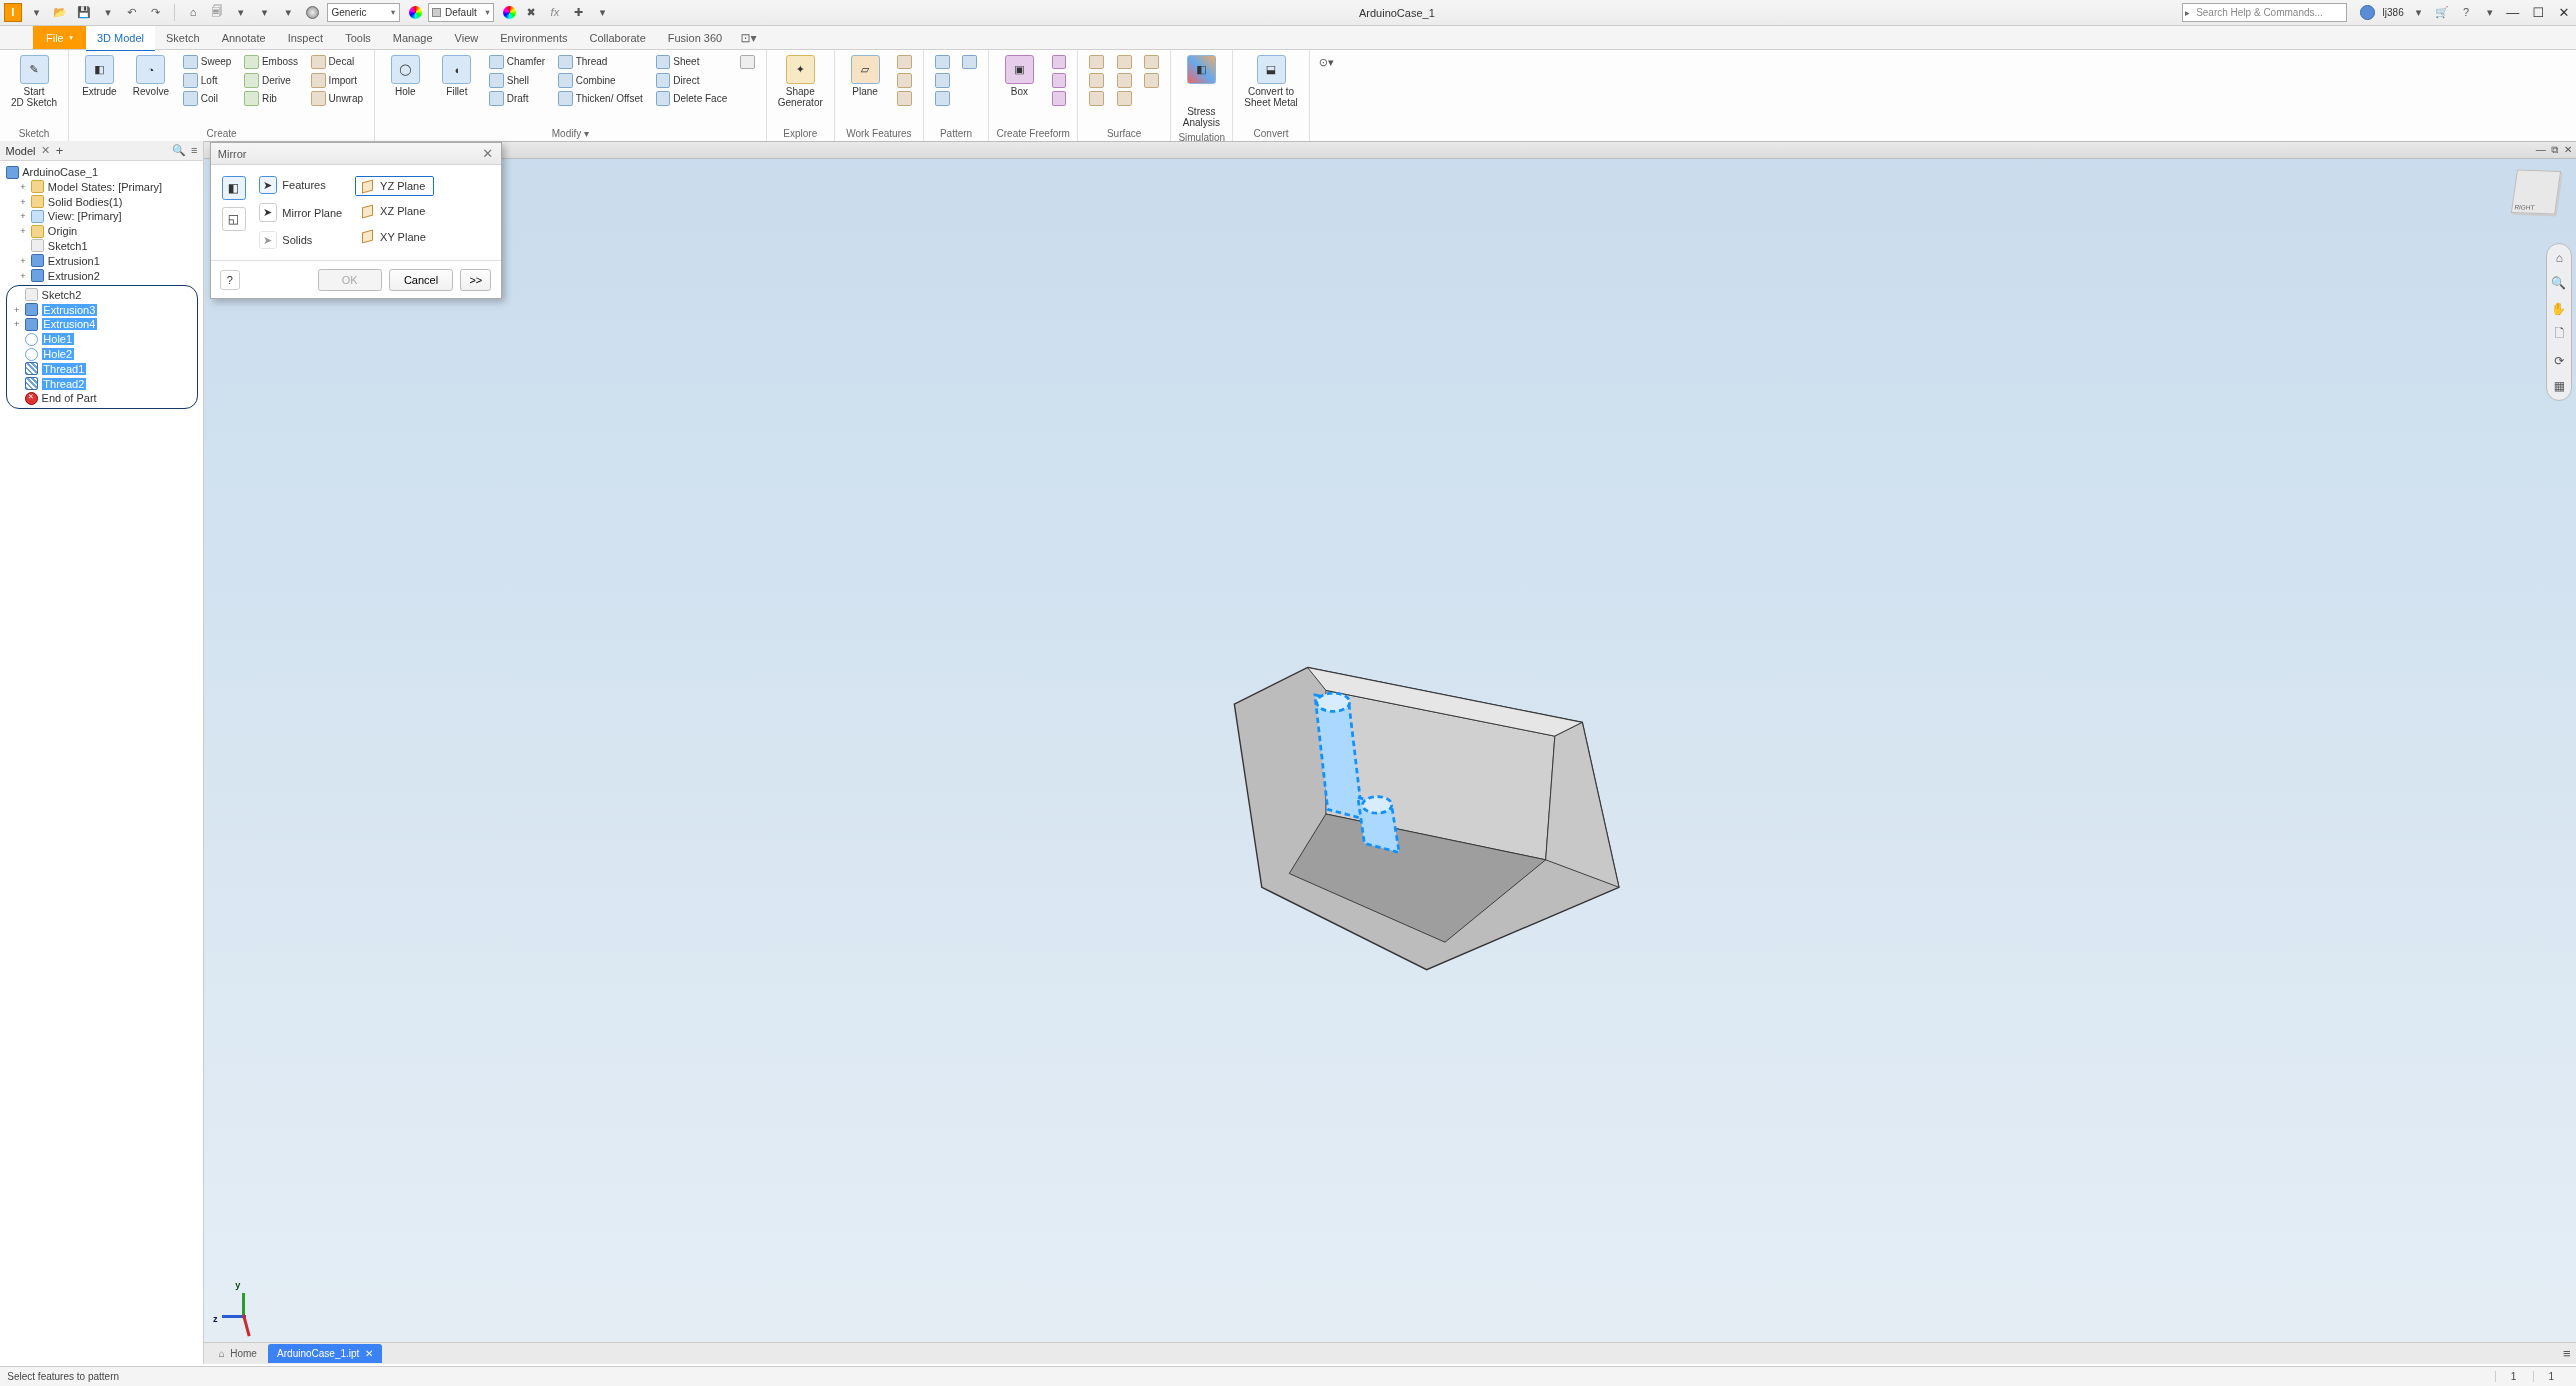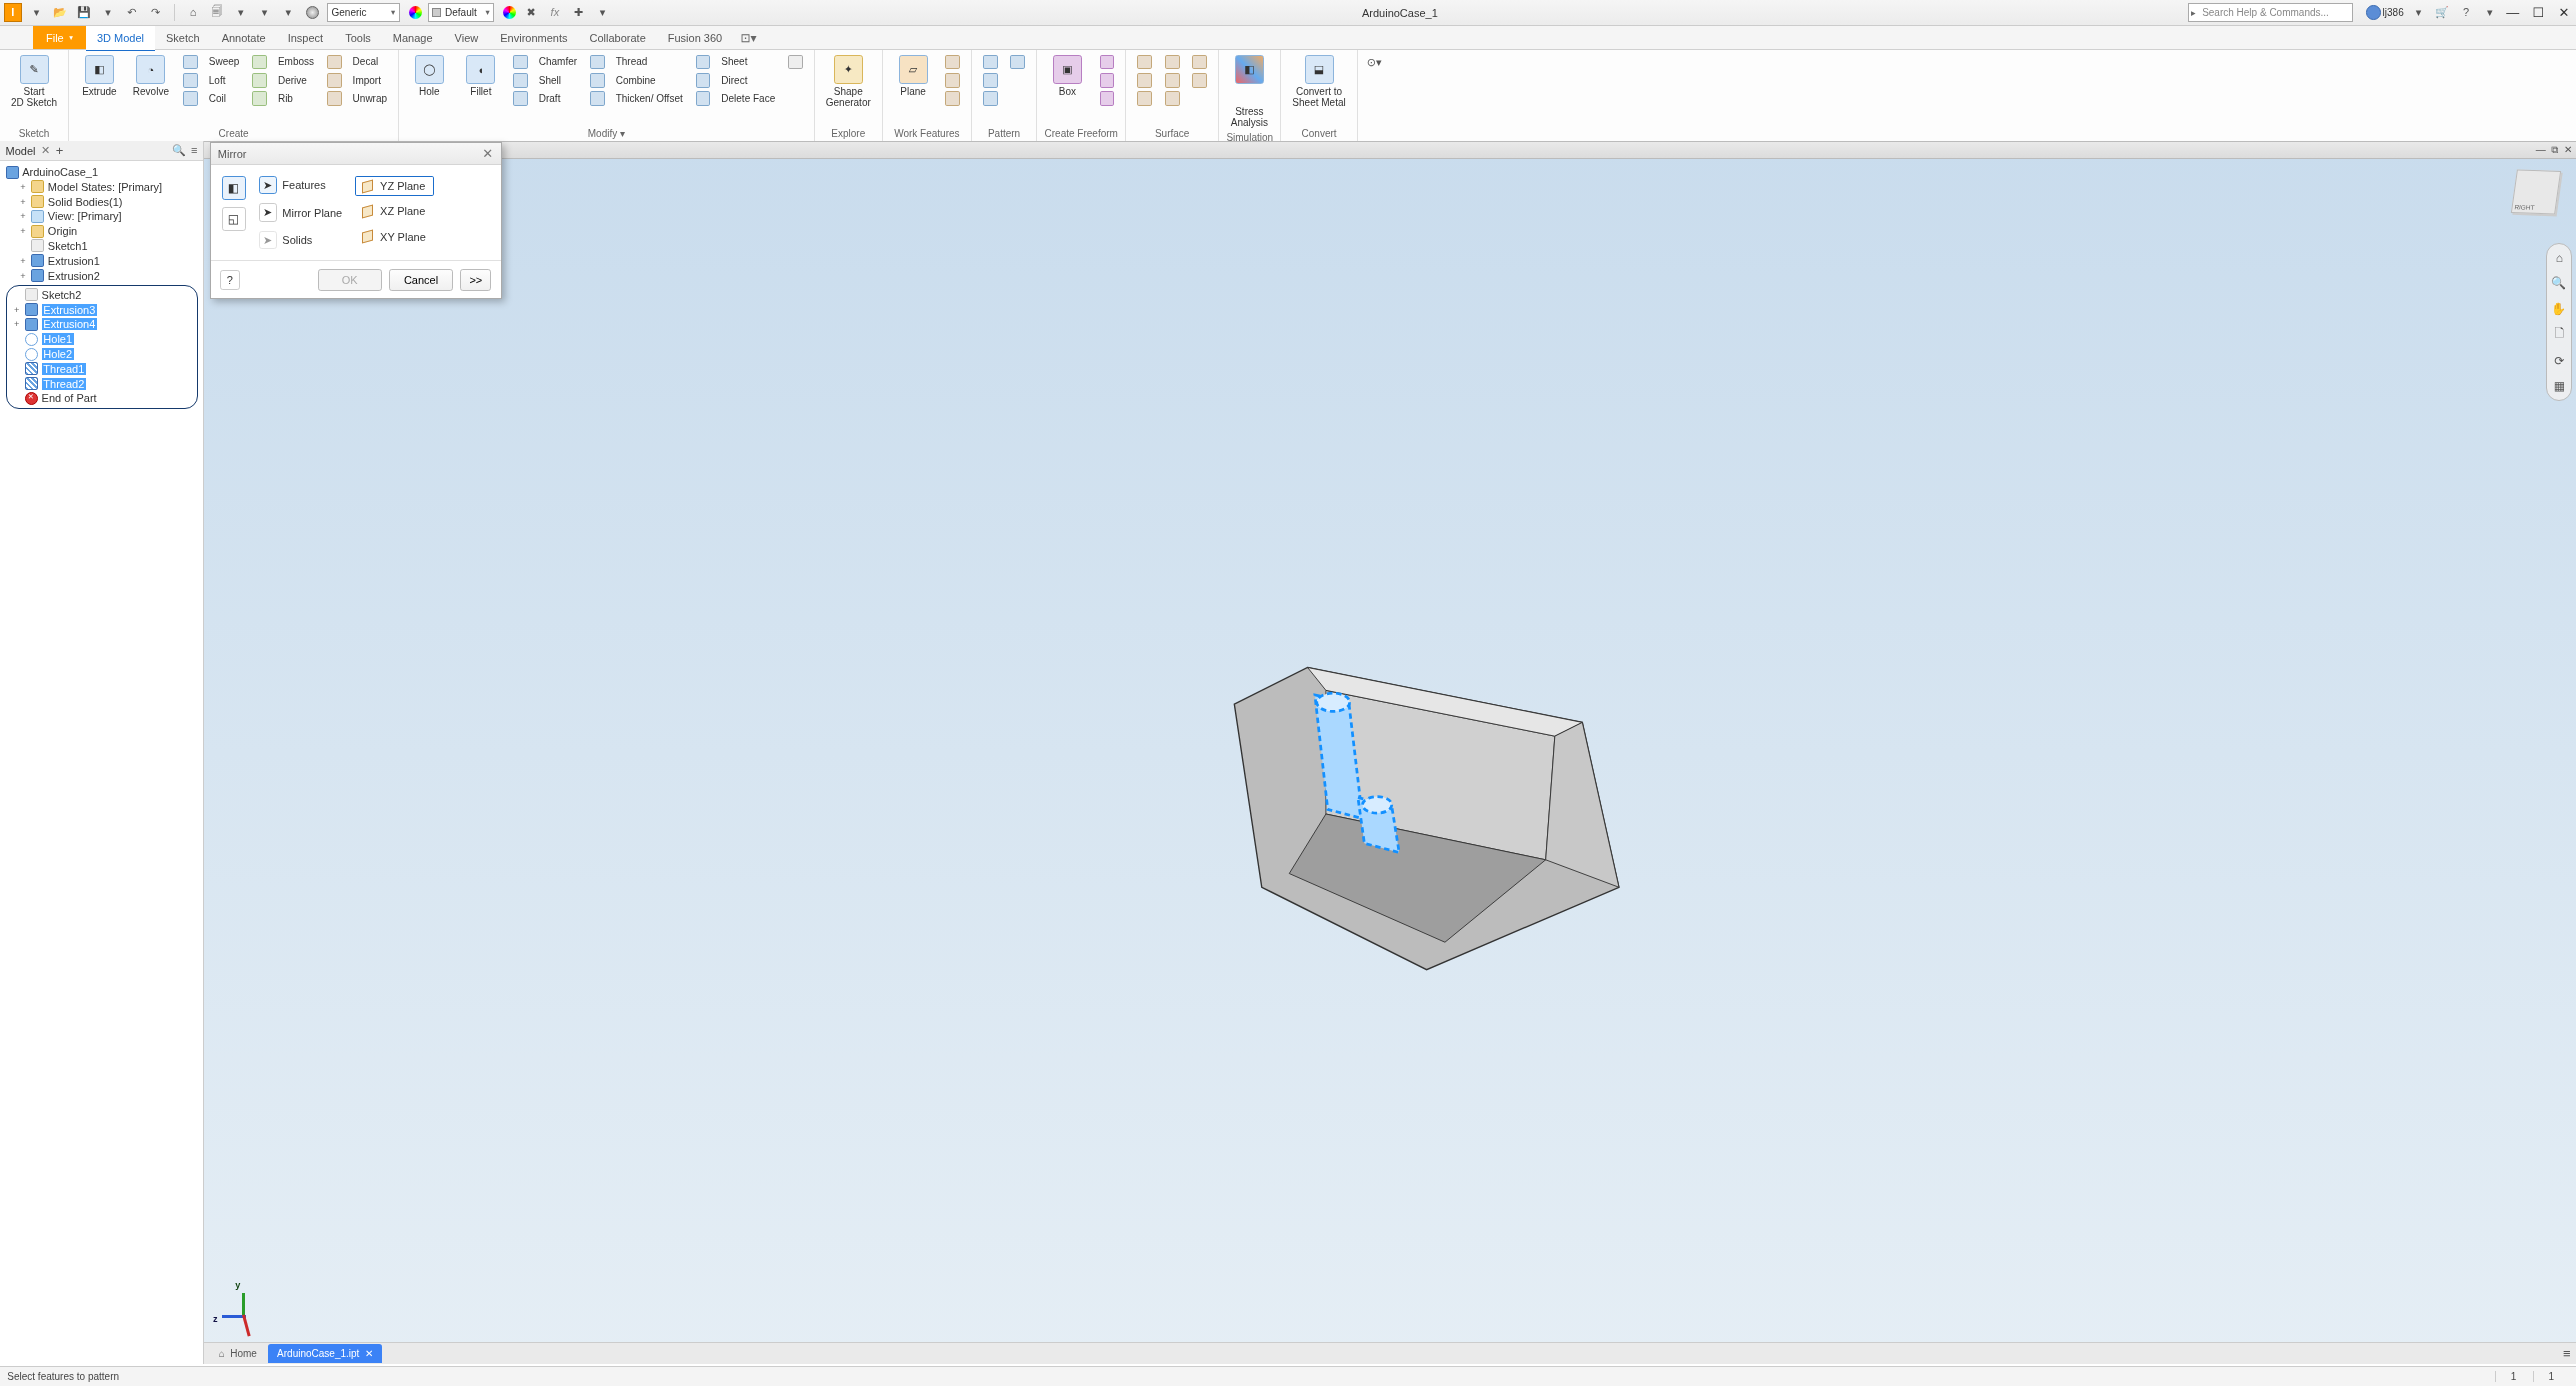--- a/index.html
+++ b/index.html
@@ -9,21 +9,21 @@
 .titlebar { height: 26px; background: linear-gradient(#f5f5f5,#ececec); border-bottom: 0.9px solid #ccc; display: flex; align-items: center; padding: 0 3.7px; gap: 5.5px; }
 .titlebar .app-icon { width: 18.3px; height: 18.3px; background: #ff9a00; display: flex; align-items: center; justify-content: center; color: #fff; font-weight: bold; font-size: 11px; border: 0.9px solid #c77700;}
 .tb-btn { width: 18.3px; height: 18.3px; display: flex; align-items: center; justify-content: center; color: #555; cursor: pointer; }
 .tb-sep { width: 0.9px; height: 16.5px; background: #ccc; margin: 0 3.7px; }
 .tb-combo { height: 18.3px; border: 0.9px solid #aaa; background: #fff; padding: 0 16.5px 0 3.7px; display: flex; align-items: center; font-size: 10px; position: relative; min-width: 73px;}
 .tb-combo::after { content: "▾"; position: absolute; right: 3.7px; font-size: 8.3px; color: #666;}
 .tb-color-ball { width: 13px; height: 13px; border-radius: 50%; background: conic-gradient(red,yellow,lime,cyan,blue,magenta,red); margin-left: 3.7px;}
 .title-text { flex: 0 0 auto; margin: 0 27.5px; font-size: 11px; color: #333; }
 .search-box { flex: 0 0 165px; height: 18.3px; border: 0.9px solid #aaa; background: #fff; display: flex; align-items: center; font-size: 10px; color: #888; position: relative; padding-left: 13px;}
 .search-box::before { content: "▸"; position: absolute; left: 1.8px; color: #666; font-size: 9.2px;}
-.user-chip { display: flex; align-items: center; gap: 2px; margin-left: 7.3px; font-size: 10px; }
+.user-chip { display: flex; align-items: center; gap: 8px; margin-left: 7.3px; font-size: 10px; }
 .user-chip .avatar { width: 14.7px; height: 14.7px; border-radius: 50%; background: #5b8dd6; border: 0.9px solid #3a6ab0; }
 .titlebar .spacer { flex: 1; }
 .win-controls { display: flex; gap: 9.2px; margin-left: auto; }
 .win-controls span { width: 16.5px; text-align: center; cursor: pointer; font-size: 13px; color: #333;}
 
 
 .ribbon-tabs { height: 24px; background: #f5f5f5; border-bottom: 0.9px solid #d0d0d0; display: flex; align-items: stretch; }
 .file-tab { background: #ff9a00; color: #fff; padding: 0 13px; display: flex; align-items: center; font-size: 11px; cursor: pointer; position: relative; margin-left: 33px;}
 .file-tab::after{content:"▾"; font-size:7.3px; margin-left:5.5px;}
 .rtab { padding: 12px 11px; display: flex; align-items: center; color: #555; cursor: pointer; font-size: 11px; border-bottom: 1.8px solid transparent;}
@@ -32,21 +32,21 @@
 
 
 .ribbon { height: 92px; background: #fdfdfd; border-bottom: 0.9px solid #c8c8c8; display: flex; }
 .rgroup { border-right: 0.9px solid #e0e0e0; padding: 3.7px 7.3px 1.8px; display: flex; flex-direction: column; }
 .rgroup .content { flex: 1; display: flex; gap: 5.5px; align-items: flex-start; }
 .rgroup .label { text-align: center; font-size: 10px; color: #666; padding-top: 1.8px; position: relative;}
 .rbig { display: flex; flex-direction: column; align-items: center; gap: 1.8px; cursor: pointer; padding: 1.8px 3.7px; min-width: 46px;}
 .rbig .ico { width: 29px; height: 29px; background: #d9e8f7; border: 0.9px solid #8cb4dc; border-radius: 2.8px; display:flex; align-items:center; justify-content:center;}
 .rbig .lbl { font-size: 10px; color: #333; text-align: center; line-height: 1.1;}
 .rcol { display: flex; flex-direction: column; gap: 1.8px; }
-.rsmall { display: flex; align-items: center; gap: 11px; cursor: pointer; padding: 0.9px 3.7px; font-size: 10px; color: #333; white-space: nowrap;}
+.rsmall { display: flex; align-items: center; gap: 3px; cursor: pointer; padding: 0.9px 3.7px; font-size: 10px; color: #333; white-space: nowrap;}
 .rsmall .ico-s { width: 14.7px; height: 14.7px; background: #dce9d3; border: 0.9px solid #9abf7f; border-radius: 1.8px; flex-shrink:0;}
 .rsmall.mod .ico-s { background:#e9ddce; border-color:#c4a87a;}
 .rsmall.blue .ico-s { background:#d1e1f0; border-color:#7fa7cc;}
 
 
 .workspace { position: absolute; top: 141px; bottom: 22px; left: 0; right: 0; display: flex; }
 .model-panel { width: 204px; background: #fff; border-right: 0.9px solid #ccc; display: flex; flex-direction: column; }
 .panel-header { height: 20px; background: #f0f0f0; border-bottom: 0.9px solid #d5d5d5; display: flex; align-items: center; padding: 0 5.5px; font-size: 11px; gap: 5.5px;}
 .panel-header .plus { cursor: pointer; color: #555; font-size: 13px;}
 .panel-header .right-tools{margin-left:auto; display:flex; gap:5.5px; color:#555;}

